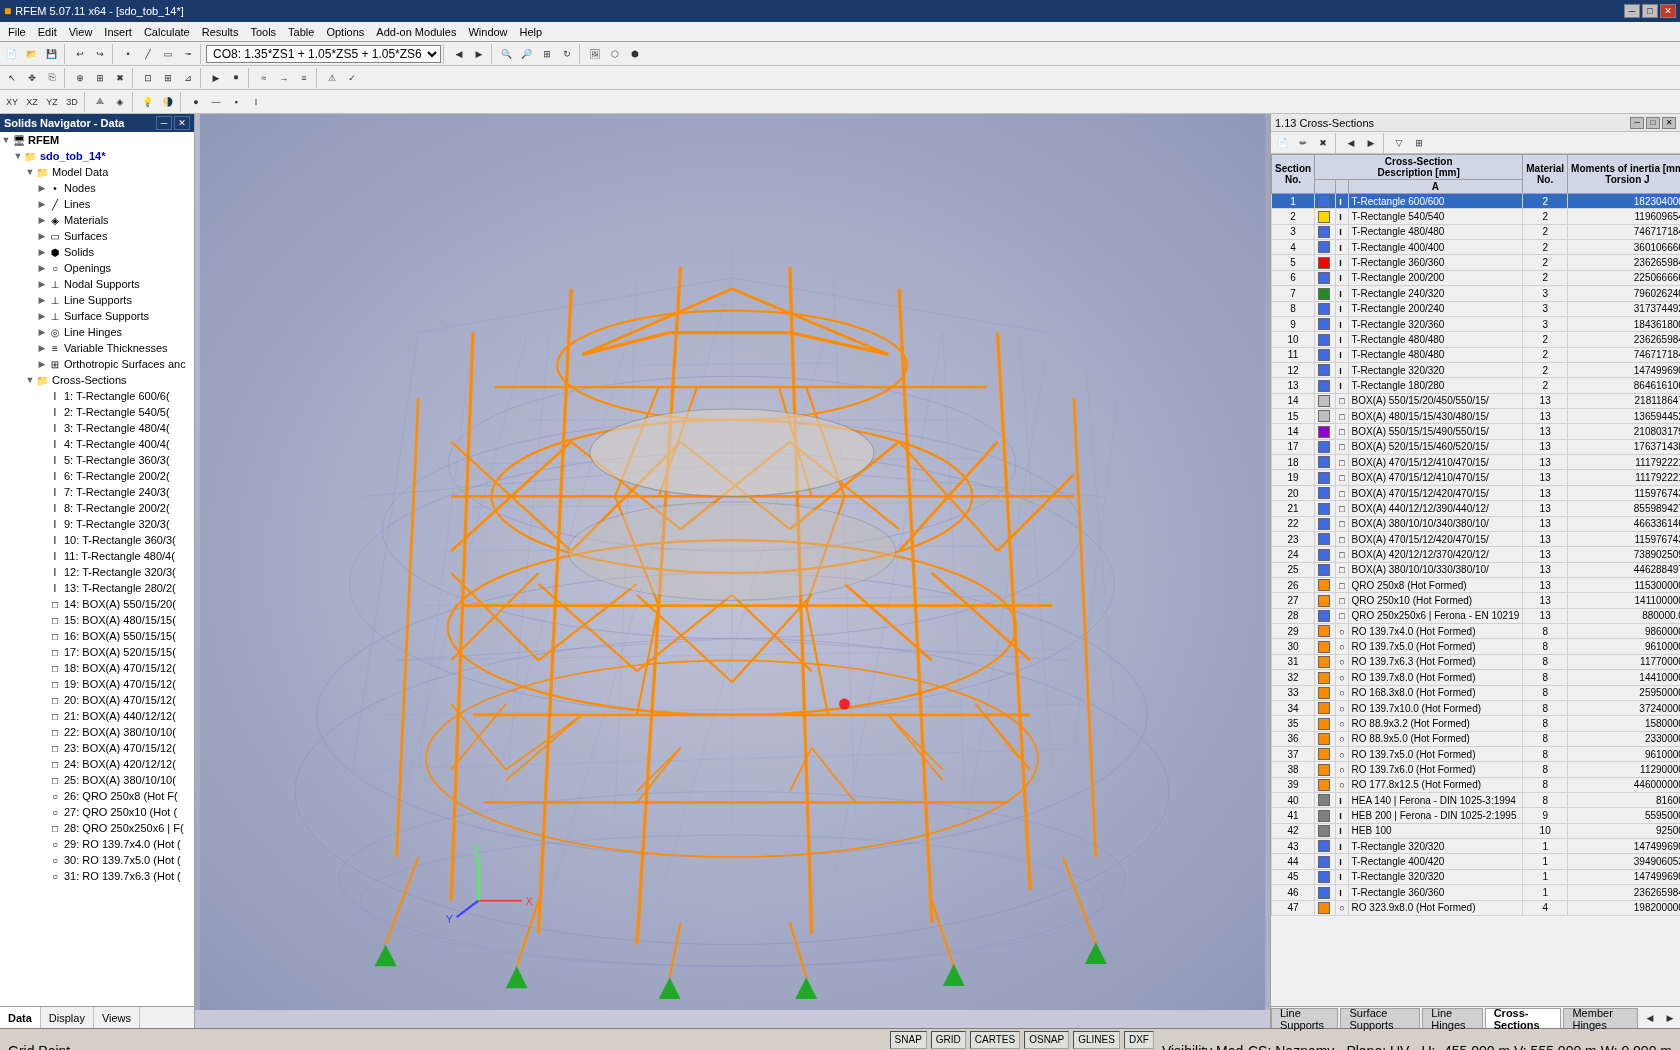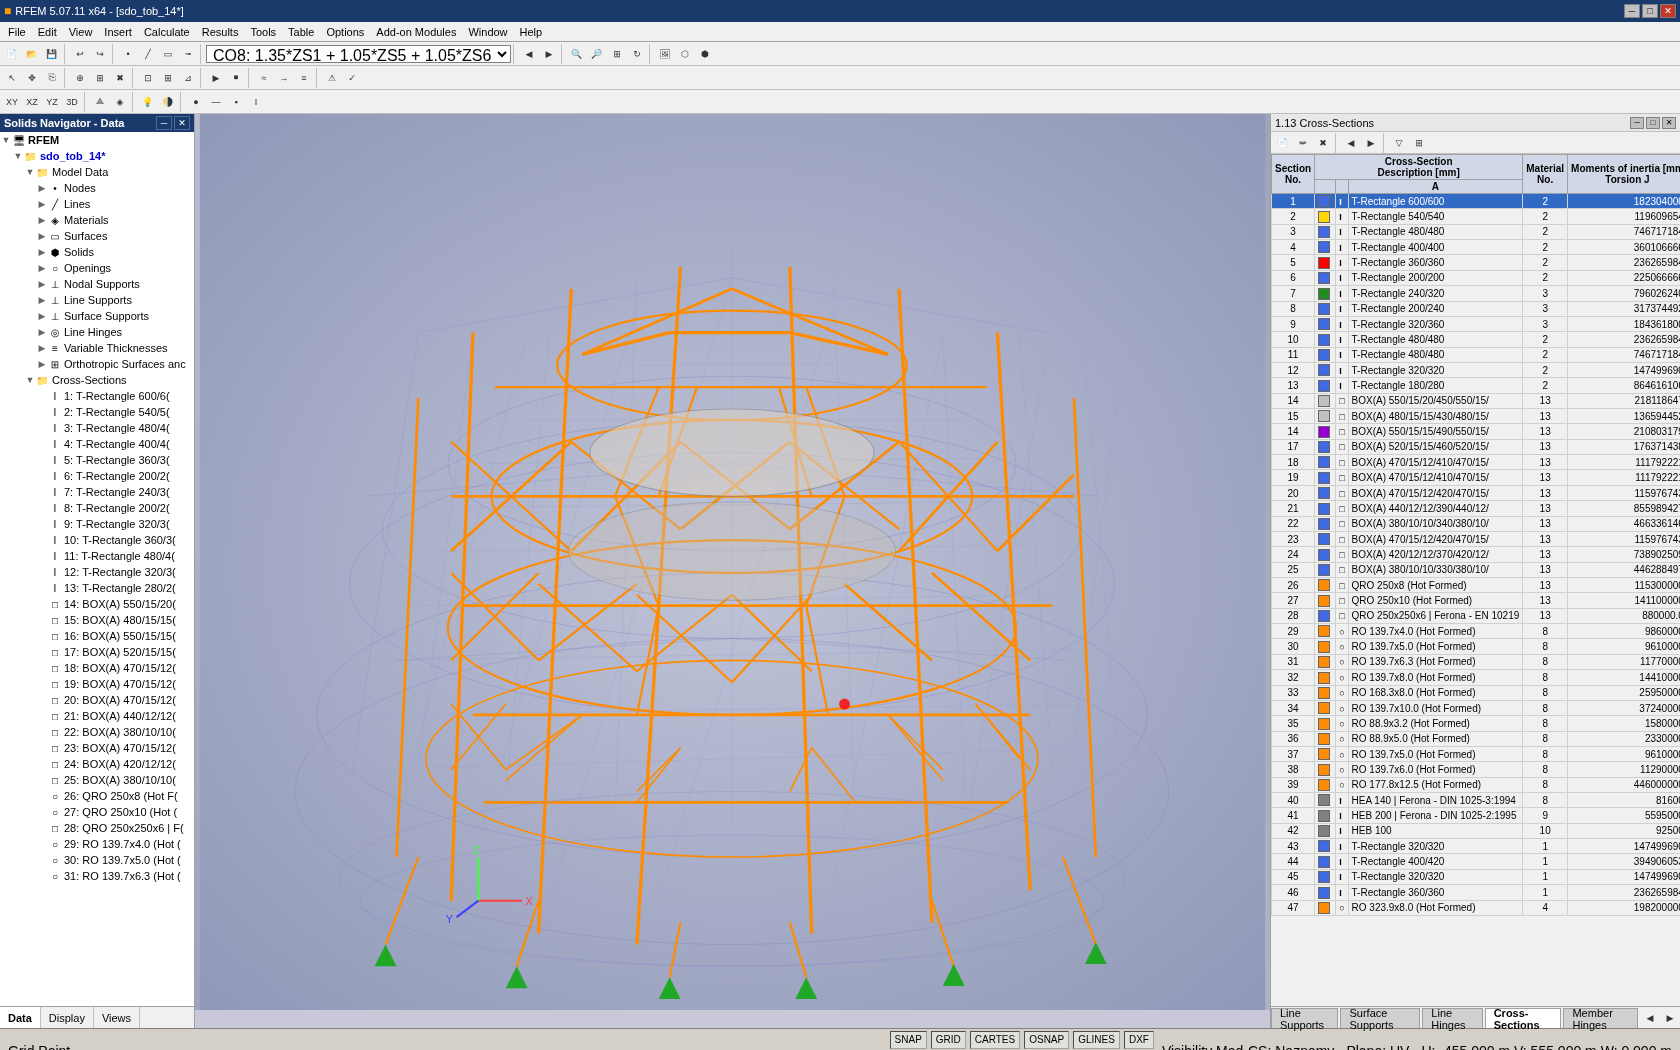--- a/index.html
+++ b/index.html
@@ -11,21 +11,21 @@
     .win-btn { width: 16px; height: 14px; background: #c0c0c0; border: 1px solid #808080; font-size: 9px; display: flex; align-items: center; justify-content: center; cursor: pointer; color: black; }
     
     
     #menu-bar { background: #f0f0f0; height: 20px; display: flex; align-items: center; padding: 0 2px; border-bottom: 1px solid #a0a0a0; }
     .menu-item { padding: 1px 6px; font-size: 11px; cursor: pointer; }
     
     
     .toolbar { background: #f0f0f0; height: 24px; display: flex; align-items: center; padding: 1px 2px; border-bottom: 1px solid #c0c0c0; flex-wrap: nowrap; overflow: hidden; }
     .tb-btn { width: 20px; height: 20px; background: #f0f0f0; border: 1px solid transparent; display: flex; align-items: center; justify-content: center; cursor: pointer; font-size: 9px; color: #333; flex-shrink: 0; }
     .tb-sep { width: 4px; height: 20px; border-left: 1px solid #c0c0c0; margin: 0 2px; flex-shrink: 0; }
-    .tb-combo { height: 18px; font-size: 16px; border: 1px solid #808080; background: white; padding: 0 2px; }
+    .tb-combo { height: 18px; font-size: 12px; border: 1px solid #808080; background: white; padding: 0 2px; }
     
     
     #main-layout { display: flex; height: calc(1050px - 22px - 20px - 24px - 24px - 24px - 22px); }
     
     
     #left-panel { width: 195px; background: #f0f0f0; border-right: 1px solid #a0a0a0; display: flex; flex-direction: column; }
     #project-nav-header { background: #1a3a6b; color: white; height: 18px; display: flex; align-items: center; padding: 0 4px; font-size: 11px; font-weight: bold; justify-content: space-between; }
     #project-nav-content { flex: 1; overflow-y: auto; overflow-x: hidden; background: white; }
     .tree-item { padding: 1px 0; display: flex; align-items: center; cursor: pointer; white-space: nowrap; }
     .tree-expand { width: 12px; height: 12px; display: inline-flex; align-items: center; justify-content: center; font-size: 9px; color: #666; flex-shrink: 0; }

